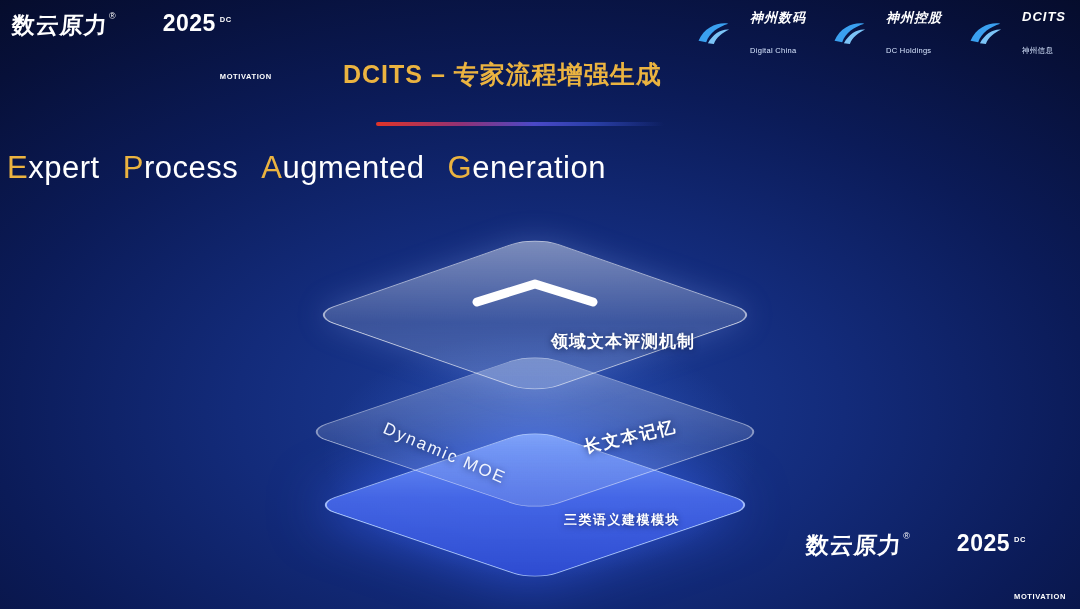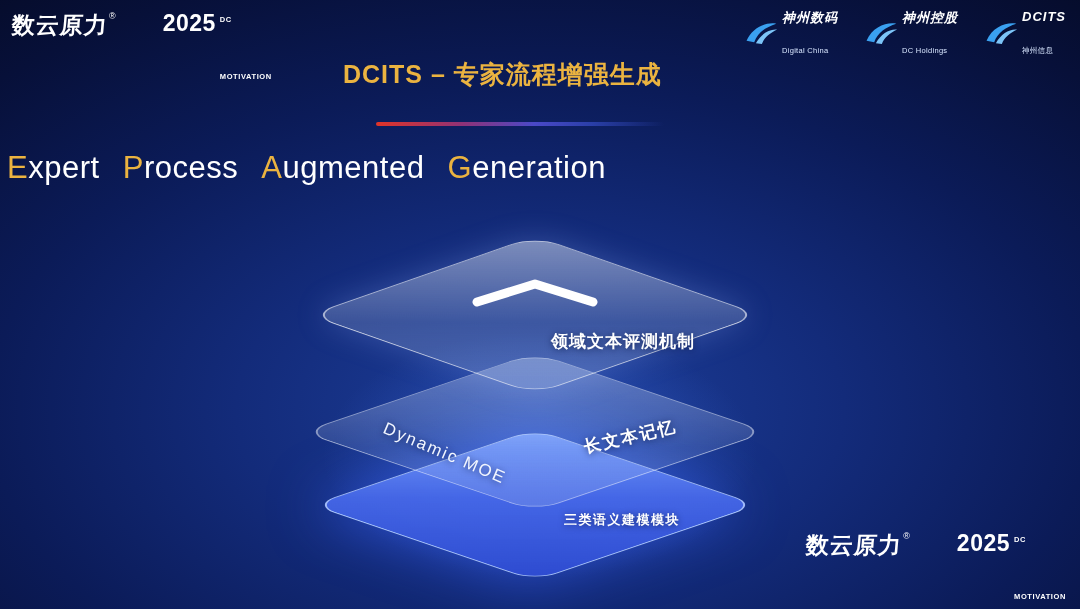--- a/index.html
+++ b/index.html
@@ -30,21 +30,21 @@
     position:absolute; top:122px; left:376px; width:288px; height:4px; border-radius:2px; z-index:6;
     background:linear-gradient(90deg,#E03428 0%,#8F3277 30%,#4A49C8 55%,#2A3FA8 75%,rgba(25,50,140,0) 100%);
   }
 
   .hero { position:absolute; top:150px; left:0; width:1080px; text-align:left; font-size:31px; letter-spacing:0.5px; color:#fff; z-index:6; }
   .hero .word { margin:0 7px; }
   .hero .accent { color:var(--gold,#EBB340); }
 
   
   .logos { position:absolute; top:10px; right:14px; display:flex; gap:26px; align-items:center; z-index:6; }
-  .logo-item { display:flex; align-items:center; gap:4px; }
+  .logo-item { display:flex; align-items:center; gap:20px; }
   .logo-text { display:flex; flex-direction:column; }
   .logo-name { font-size:13px; font-weight:bold; letter-spacing:1px; line-height:1.15; font-style:italic; }
   .logo-sub { font-size:7.5px; color:#d8e6ff; letter-spacing:0.3px;margin-top:21px; }
 
   
   .diamond { position:absolute; transform-origin:50% 50%; }
   .layer-top {
     left:375px; top:155px; width:320px; height:320px; border-radius:34px; z-index:3;
     transform:scaleY(0.35) rotate(45deg);
     background:linear-gradient(135deg, rgba(236,243,255,0.50) 0%, rgba(192,210,242,0.22) 55%, rgba(172,192,238,0.32) 100%);

